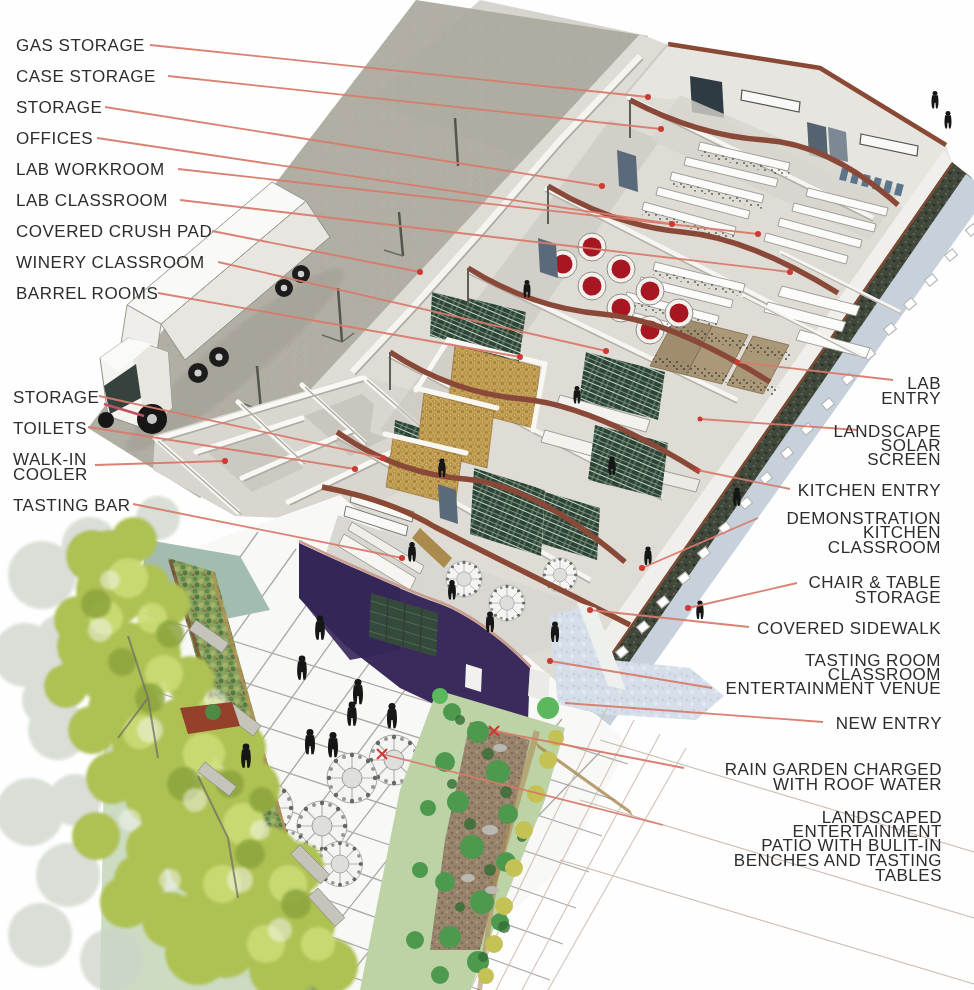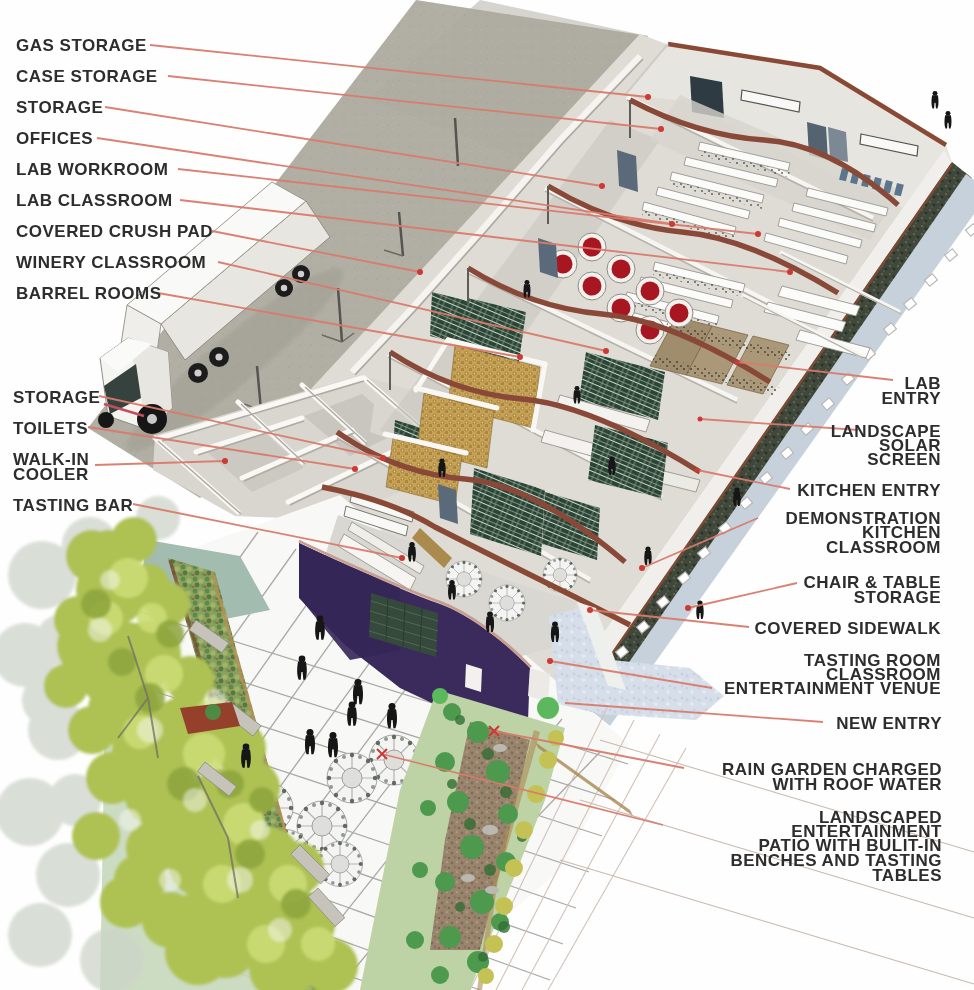--- a/index.html
+++ b/index.html
@@ -1,17 +1,17 @@
 <!DOCTYPE html>
 <html><head>
 <meta charset="utf-8">
 <style>
   html,body{margin:0;padding:0;background:#ffffff;}
   #stage{position:relative;width:974px;height:990px;overflow:hidden;background:#fefefe;
-         font-family:"Liberation Sans", sans-serif;font-weight:bold;}
+         font-family:"Liberation Sans", sans-serif;}
   svg{position:absolute;left:0;top:0;filter:blur(0.4px);}
 </style>
 </head>
 <body>
 <div id="stage">
 <svg width="974" height="990" viewBox="0 0 974 990">
 <defs>
   <filter id="soft" x="-10%" y="-10%" width="120%" height="120%">
           <feGaussianBlur stdDeviation="0.6"></feGaussianBlur>
         </filter>

